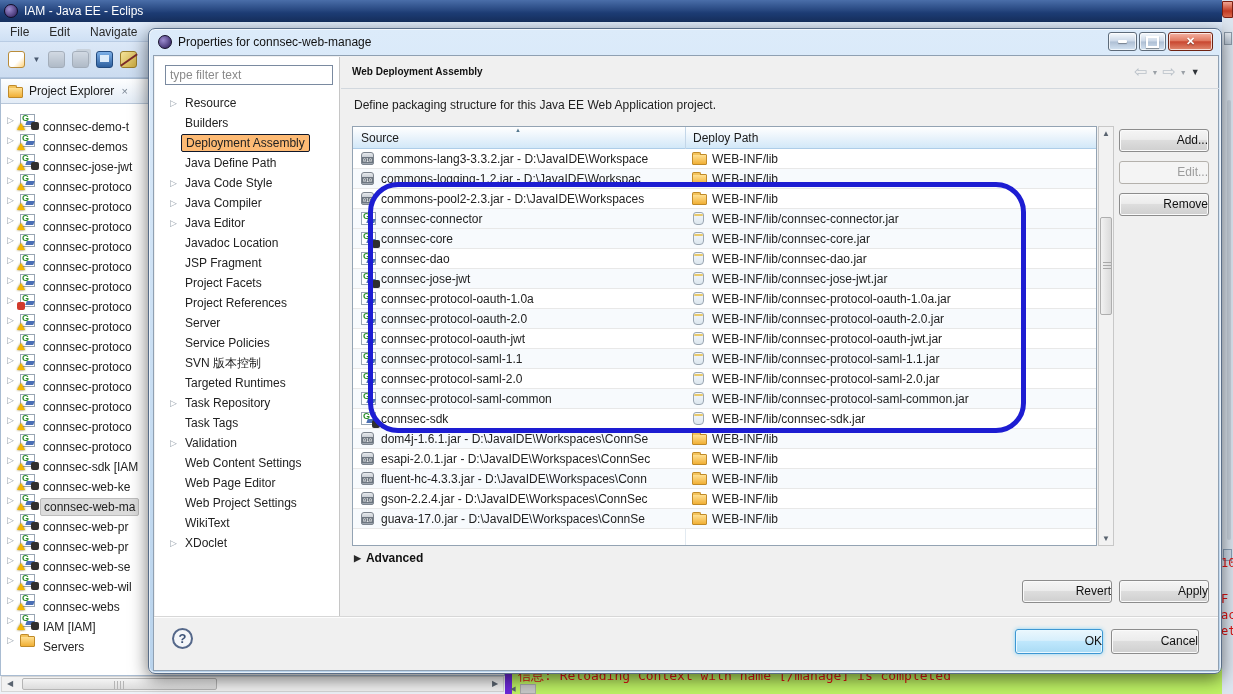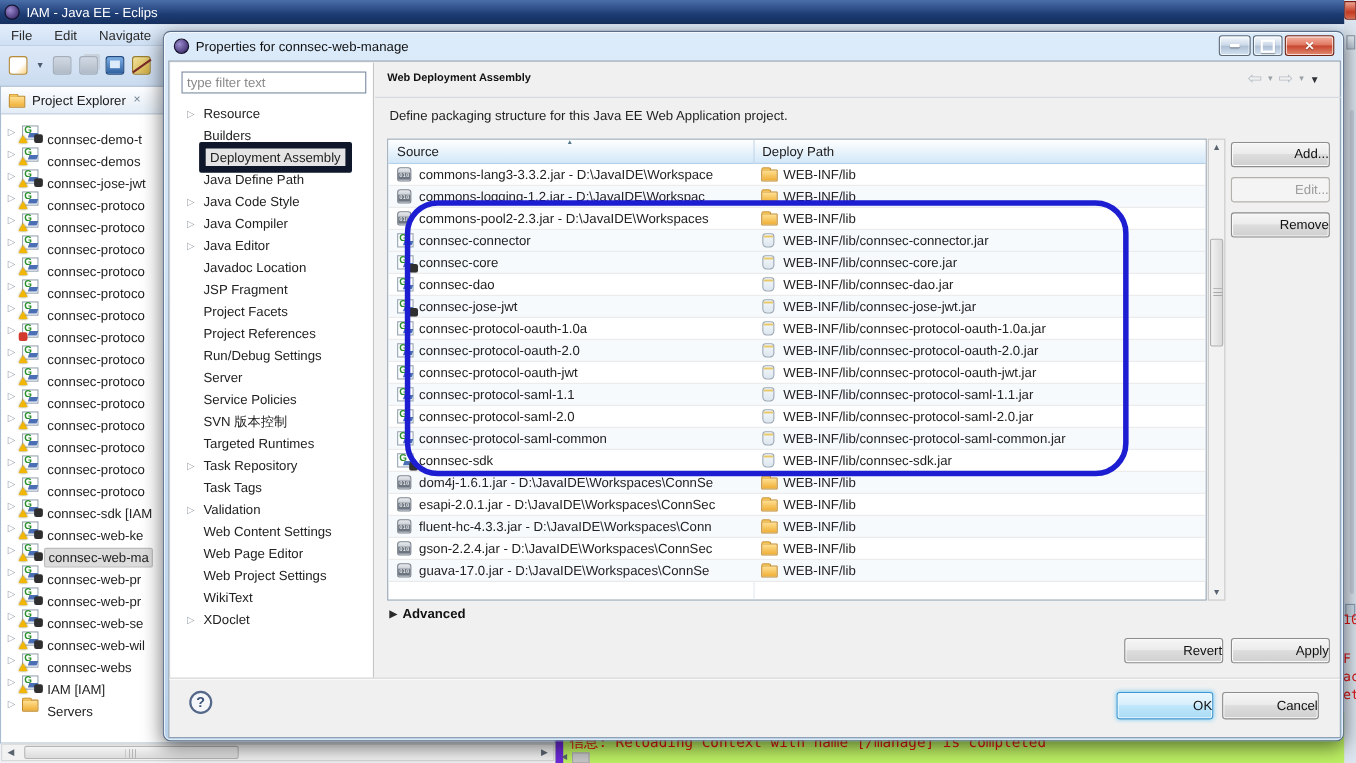--- a/index.html
+++ b/index.html
@@ -83,21 +83,21 @@
 .wglyph.box{font-size:0;}
 .wglyph.box::after{content:"";width:9px;height:8px;border:2px solid #fff;box-shadow:0 1px 1px rgba(0,0,0,.35);}
 
 #dlg-body{position:absolute;left:4px;top:26px;width:1066px;height:616px;background:#f0f0f0;border:1px solid #8fa0b2;}
 #dlg-left{position:absolute;left:1px;top:1px;width:185px;height:559px;background:#fff;border-right:1px solid #c6c6c6;}
 #dlg-filter{position:absolute;left:10px;top:8px;width:168px;height:20px;border:1px solid #7a8aa0;font-size:12px;padding:0 4px;color:#555;font-family:"Liberation Sans",sans-serif;}
 #dlg-filter::placeholder{color:#8a8a8a;}
 #dlg-tree{position:absolute;left:0;top:36px;width:185px;}
 .tree-item{height:20px;display:flex;align-items:center;gap:3px;padding-left:14px;white-space:nowrap;}
 .tree-lbl{padding:1px 4px;}
-.tree-lbl.sel{background:#e5e5e5;border:6px solid #0f172a;border-radius:2px;}
+.tree-lbl.sel{background:#fdba74;border:1px solid #0f172a;border-radius:2px;}
 
 #pg-title{position:absolute;left:198px;top:10px;font-weight:bold;font-size:10px;color:#111;}
 #nav-arrows{position:absolute;left:980px;top:8px;display:flex;align-items:center;gap:4px;color:#b9c0c8;}
 .nav-big{font-size:16px;line-height:16px;}
 .nav-dd{font-size:7px;color:#9aa0a6;}
 .nav-dd.dark{font-size:9px;color:#2f3338;}
 #hdr-line{position:absolute;left:187px;top:32px;width:878px;border-top:1px solid #d2d8de;}
 #pg-desc{position:absolute;left:200px;top:42px;color:#1e1e1e;}
 
 #tbl{position:absolute;left:198px;top:70px;width:745px;height:420px;border:1px solid #93a3b3;background:#fff;overflow:hidden;}
@@ -482,24 +482,20 @@
             <div class="tree-item">
               <span class="tw"></span>
               <span class="tree-lbl">Project Facets</span>
             </div>
             <div class="tree-item">
               <span class="tw"></span>
               <span class="tree-lbl">Project References</span>
             </div>
             <div class="tree-item">
               <span class="tw"></span>
-              <span class="tree-lbl">Run/Debug Settings</span>
-            </div>
-            <div class="tree-item">
-              <span class="tw"></span>
               <span class="tree-lbl">Server</span>
             </div>
             <div class="tree-item">
               <span class="tw"></span>
               <span class="tree-lbl">Service Policies</span>
             </div>
             <div class="tree-item">
               <span class="tw"></span>
               <span class="tree-lbl">SVN 版本控制</span>
             </div>

